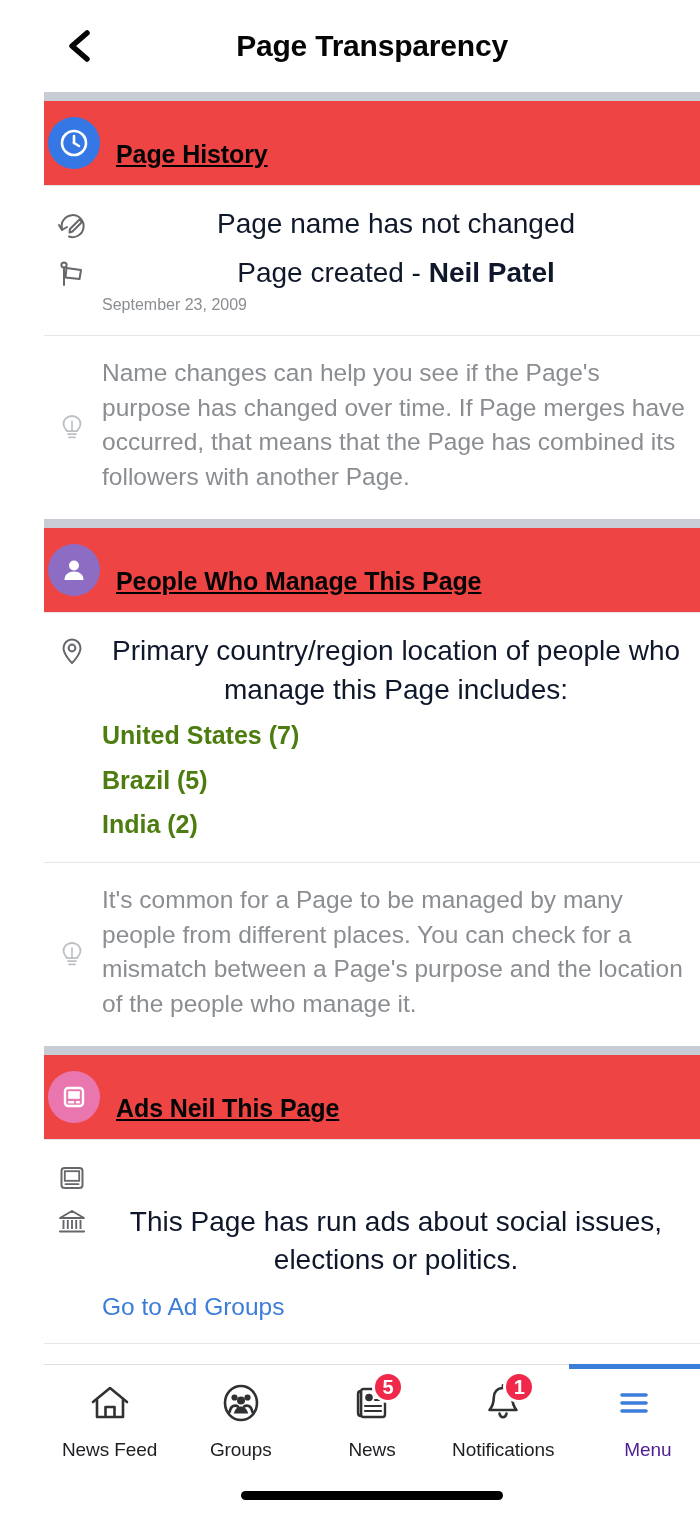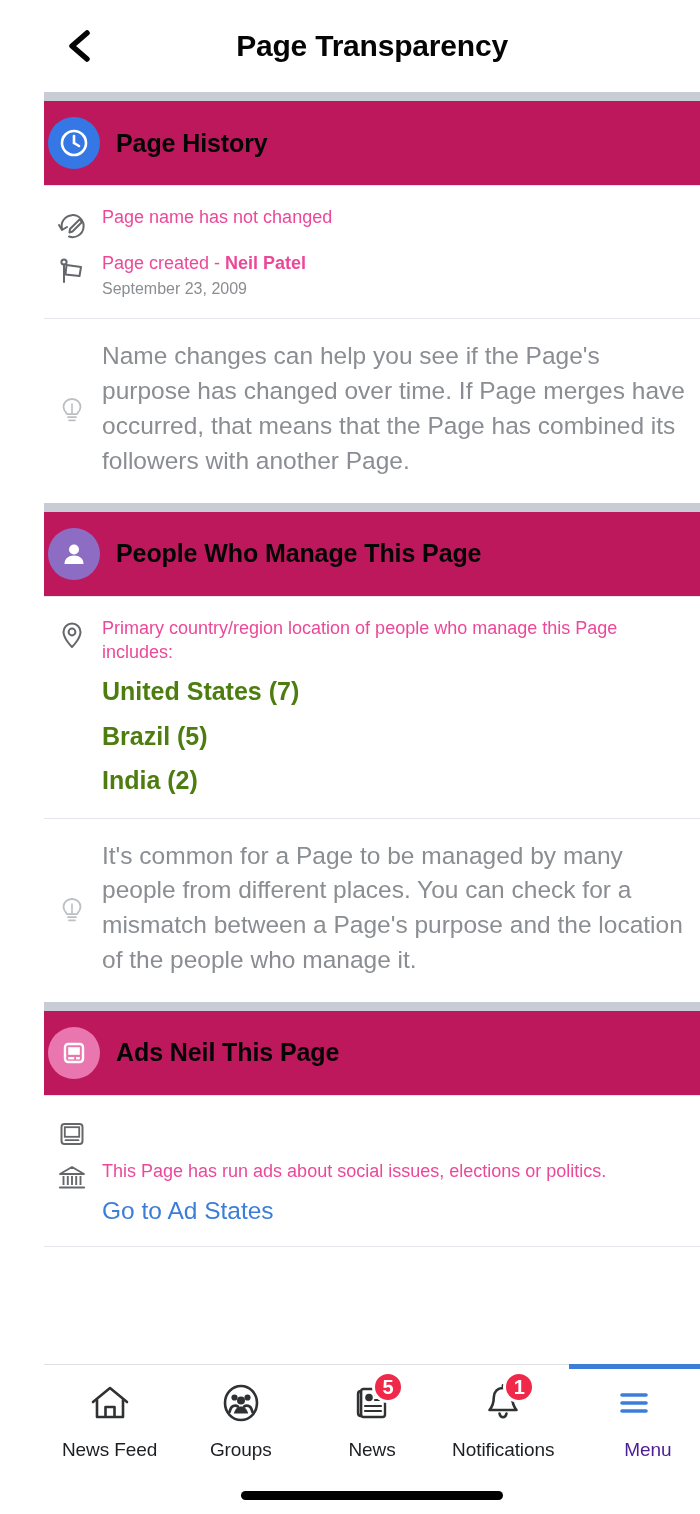--- a/index.html
+++ b/index.html
@@ -58,24 +58,25 @@
   
   .band {
     height: 9px;
     background: #c8ccd4;
     flex: 0 0 9px;
   }
 
   
   .section-head {
     display: flex;
-    align-items: center;
+    align-items: flex-end;
     padding: 16px 0 16px 0;
-    background: #be185d;
+    background: #ef4444;
     border-bottom: 1px solid #e4e6eb;
+    text-decoration: underline;
   }
   .sec-icon {
     width: 52px;
     height: 52px;
     border-radius: 50%;
     margin-left: 4px;
     margin-right: 16px;
     flex: 0 0 52px;
     display: flex;
     align-items: center;
@@ -108,23 +109,24 @@
     flex: 0 0 44px;
     margin-left: 6px;
     margin-right: 8px;
     padding-top: 4px;
     display: flex;
     justify-content: center;
   }
   .row-body { flex: 1 1 auto; min-width: 0; }
 
   .row-text {
-    font-size: 18px;
+    font-size: 28px;
     line-height: 1.38;
-    color: #ec4899;
+    color: #0f172a;
+    text-align: center;
   }
   .row-text .strong { font-weight: bold; }
   .row-sub {
     font-size: 16px;
     line-height: 1.35;
     color: #8a8d91;
     margin-top: 2px;
   }
   .country {
     font-size: 25px;
@@ -392,21 +394,21 @@
             <line x1="6.5" y1="13" x2="6.5" y2="22" stroke="#65676b" stroke-width="1.9"></line>
             <line x1="10.8" y1="13" x2="10.8" y2="22" stroke="#65676b" stroke-width="1.9"></line>
             <line x1="15" y1="13" x2="15" y2="22" stroke="#65676b" stroke-width="1.9"></line>
             <line x1="19.2" y1="13" x2="19.2" y2="22" stroke="#65676b" stroke-width="1.9"></line>
             <line x1="23.5" y1="13" x2="23.5" y2="22" stroke="#65676b" stroke-width="1.9"></line>
             <line x1="3" y1="24.5" x2="27" y2="24.5" stroke="#65676b" stroke-width="2.2" stroke-linecap="round"></line>
           </svg>
         </div>
         <div class="row-body">
           <div class="row-text">This Page has run ads about social issues, elections or politics.</div>
-          <a class="ad-link">Go to Ad States</a>
+          <a class="ad-link">Go to Ad Groups</a>
         </div>
       </div>
 
     </div>
 
     <div class="thin-rule"></div>
 
   </div>
 
   <div class="tabbar">

